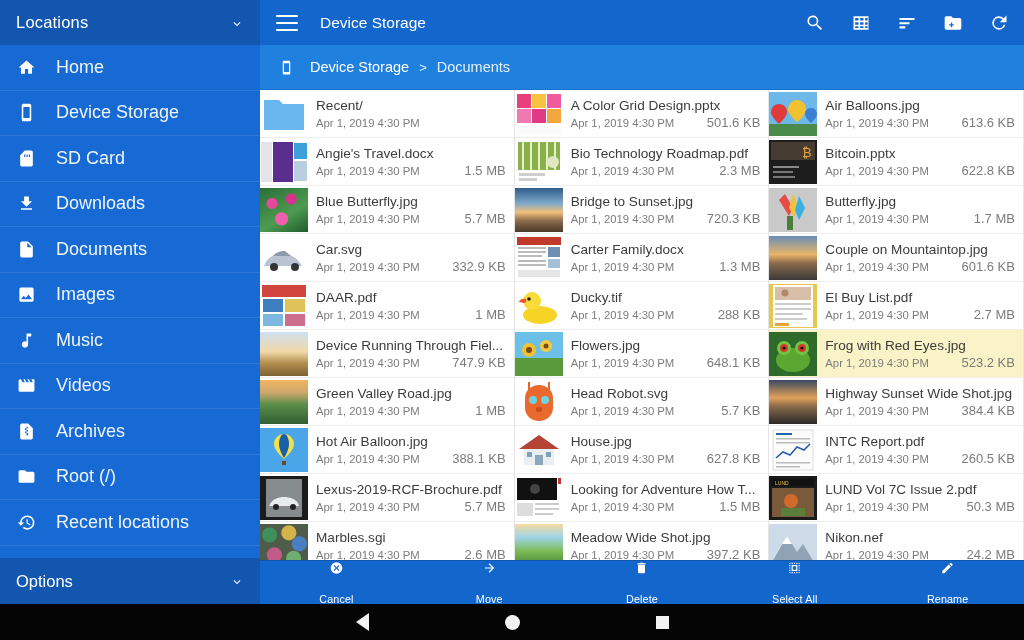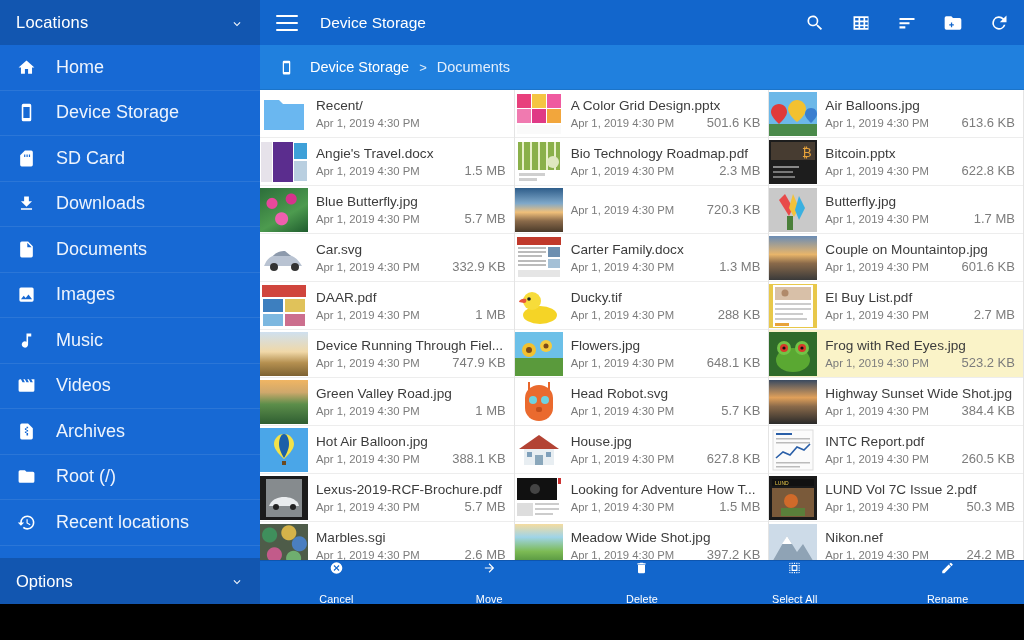--- a/index.html
+++ b/index.html
@@ -2,21 +2,21 @@
 <html><head>
 <meta charset="utf-8">
 <style>
   * { box-sizing: border-box; margin: 0; padding: 0; }
   html, body {
     width: 1024px; height: 640px;
     overflow: hidden;
     font-family: "Liberation Sans", "DejaVu Sans", sans-serif;
     background: #000;
   }
-  #app { position: relative; width: 960px; height: 640px; display: flex; flex-direction: row; }
+  #app { position: relative; width: 960px; height: 640px; display: flex; flex-direction: column; }
   #body-row { display: flex; width: 1024px; height: 604px; }
 
   
   #sidebar {
     width: 260px; height: 604px;
     background: #1769d4;
     display: flex; flex-direction: column;
     position: relative;
     flex: 0 0 260px;
   }
@@ -520,20 +520,21 @@
                   <span class="fdate">Apr 1, 2019 4:30 PM</span>
                   <span class="fsize">2.3 MB</span>
                 </div>
               </div>
             </div>
             <div class="frow">
               <div class="thumb">
                 <div class="art" style="width:100%;height:100%;display:block;background:linear-gradient(180deg,#2e5d8a 0%,#7fa8c9 35%,#f0c07a 55%,#8a6a4a 75%,#4a3a2a 100%);"></div>
               </div>
               <div class="meta">
+                <div class="fname">Bridge to Sunset.jpg</div>
                 <div class="line2">
                   <span class="fdate">Apr 1, 2019 4:30 PM</span>
                   <span class="fsize">720.3 KB</span>
                 </div>
               </div>
             </div>
             <div class="frow">
               <div class="thumb">
                 <svg class="art" viewBox="0 0 48 44">
                   <rect width="48" height="44" fill="#fff"></rect>

